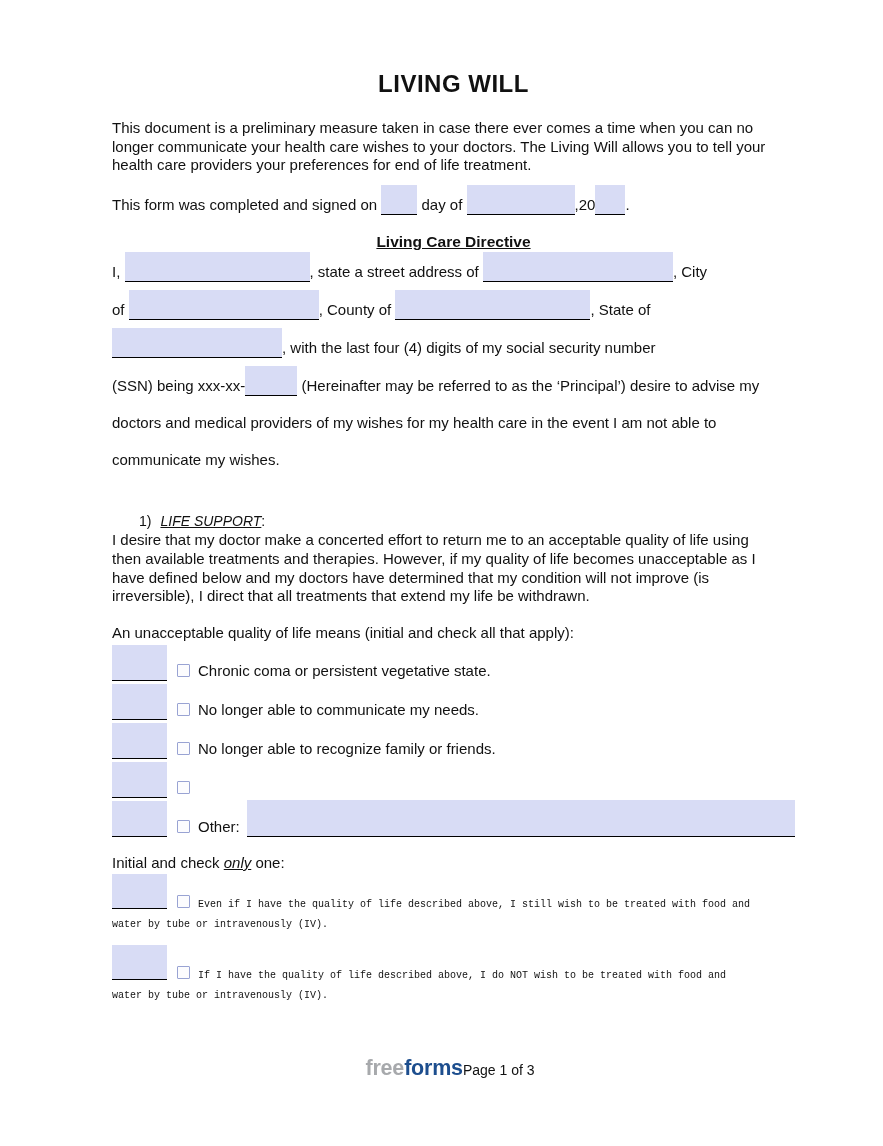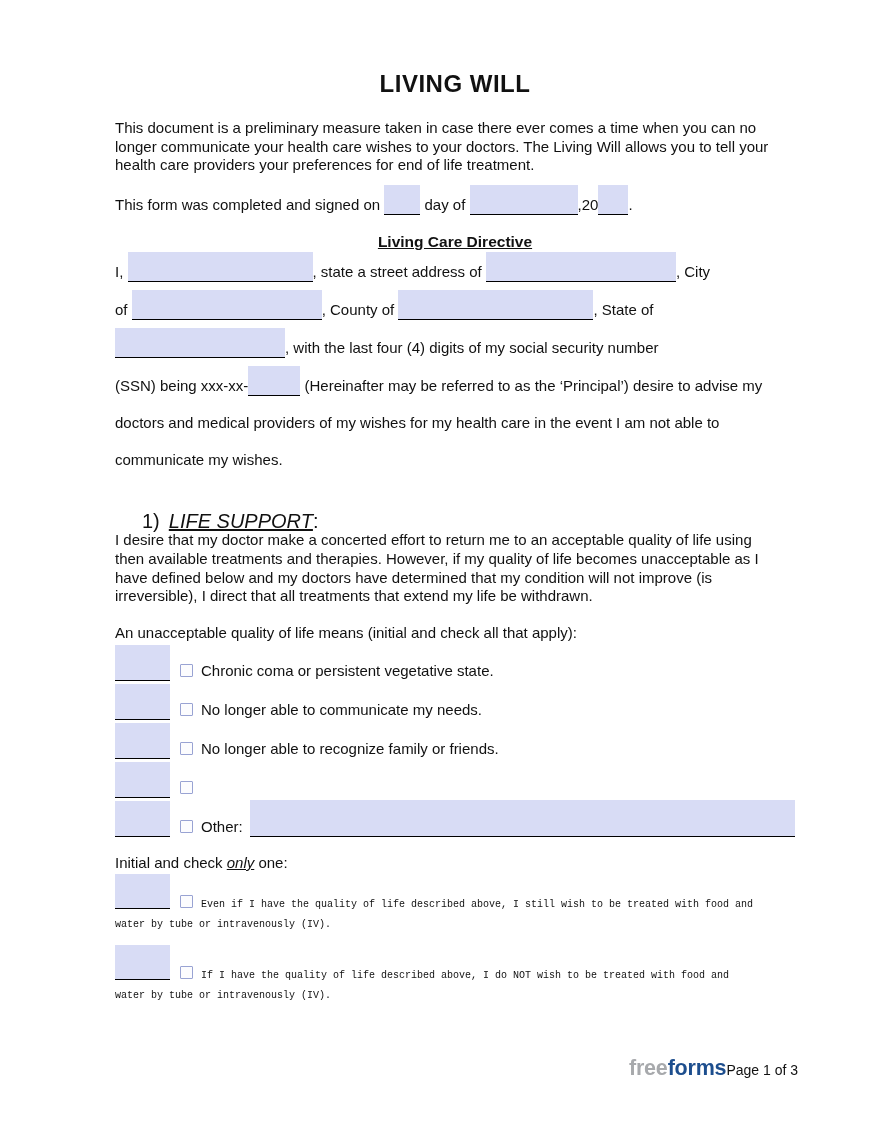--- a/index.html
+++ b/index.html
@@ -4,21 +4,21 @@
 <style>
   html,body { margin:0; padding:0; }
   body {
     width:883px; height:1146px;
     background:#ffffff;
     color:#111111;
     font-family:"Liberation Sans", sans-serif;
     position:relative;
     overflow:hidden;
   }
-  .page { padding:70px 88px 0 80px;margin-left:35px; }
+  .page { padding:70px 88px 0 112px; }
 
   .title {
     margin:0;
     font-size:24px; line-height:28px;
     font-weight:700;
     text-align:center;
     letter-spacing:0.5px;
   }
 
   .intro { margin:21px 0 0 0; }
@@ -48,21 +48,21 @@
 
   .directive { margin-top:1px; }
   .d-line { font-size:15px; line-height:37px; white-space:nowrap; }
   .f-name    { width:185px; }
   .f-address { width:190px; }
   .f-city    { width:190px; }
   .f-county  { width:195px; }
   .f-state   { width:170px; }
   .f-ssn     { width:52px;  }
 
-  .ls-heading { margin-top:34px; padding-left:27px; font-size:20px; line-height:19px; }
+  .ls-heading { margin-top:34px; padding-left:27px; font-size:14px; line-height:19px; }
   .ls-em { font-style:italic; text-decoration:underline; margin-left:9px; }
 
   .ls-body { margin-top:0; }
 
   .qol-prompt { margin-top:17px; font-size:15px; line-height:19px; }
 
   .check-list { margin-top:0; }
   .check-row { display:flex; align-items:flex-end; height:39px; }
   .initial-field {
     width:55px; height:35px; flex:none;
@@ -99,22 +99,22 @@
     display:inline-block; width:11px; height:11px;
     border:1.5px solid var(--checkbox_border);
     background:#fcfcfe;
     border-radius:1px;
     vertical-align:-1px;
     margin:0 8px 0 10px;
   }
 
   .footer {
     position:absolute;
-    left:88px; right:85px; top:1056px;
-    display:flex; justify-content:flex-end; align-items:baseline;
+    left:88px; right:71px; top:1056px;
+    display:flex; justify-content:center; align-items:baseline;
   }
   .brand { font-size:21.5px; font-weight:700; letter-spacing:-0.2px; }
   .brand .free  { color:var(--brand_gray); }
   .brand .forms { color:var(--brand_blue); }
   .page-num { font-size:14px; color:#111111; }
 </style>
 </head>
 <body>
 
 <div class="page">

